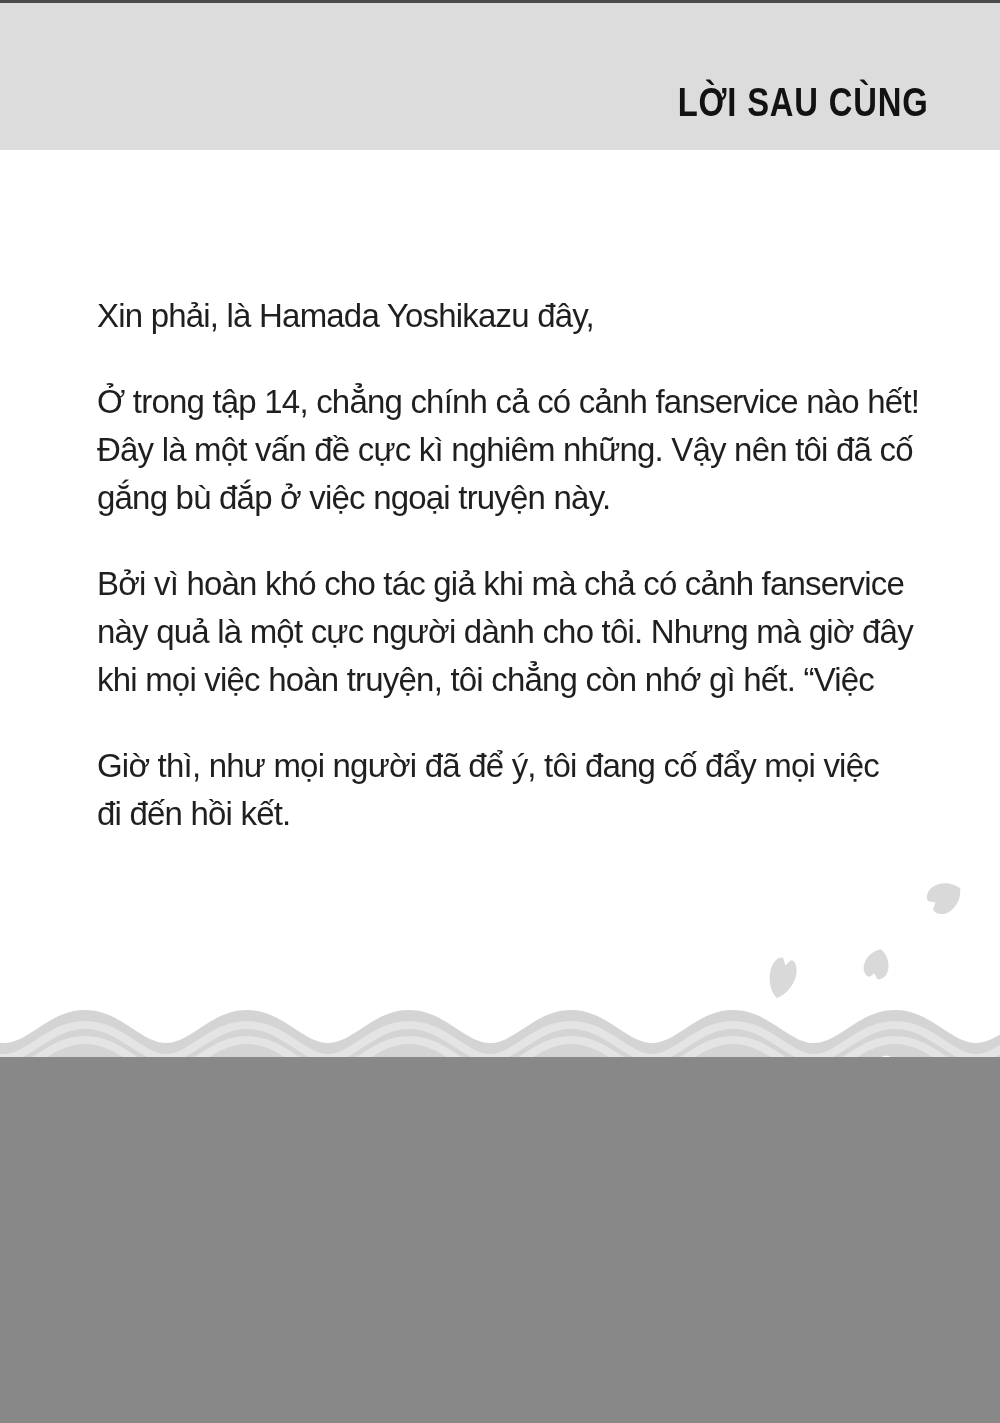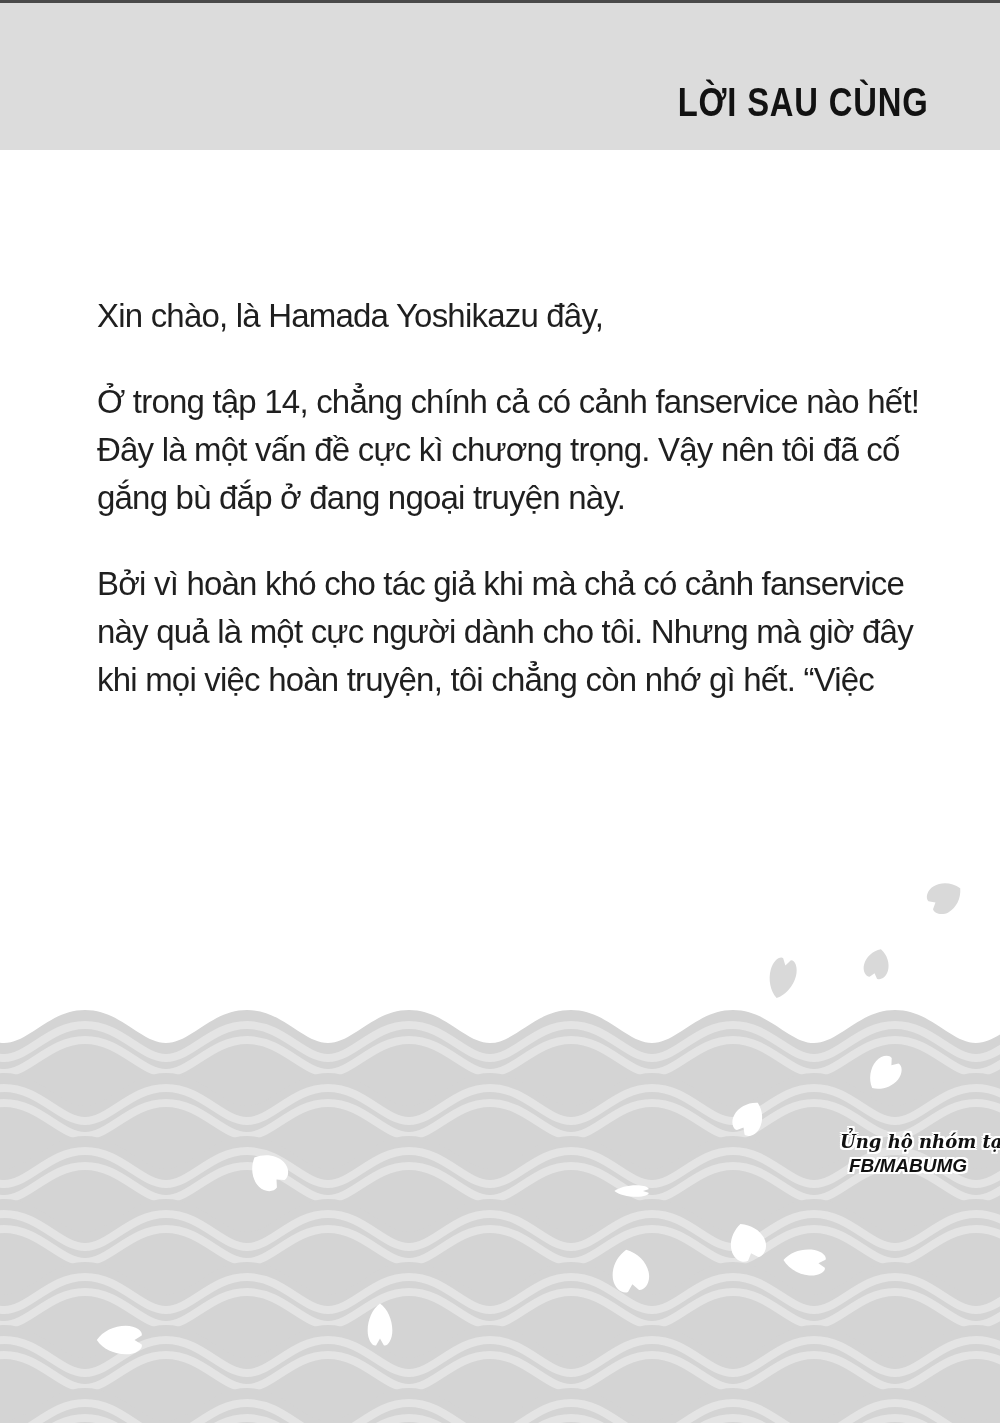--- a/index.html
+++ b/index.html
@@ -1,18 +1,18 @@
 <!DOCTYPE html>
 <html style="--page-bg: #ffffff; --top-line: #4a4a4a; --header-bg: #dcdcdc; --title-color: #121212; --body-text: #1f1f1f; --wave-fill: #d4d4d4; --wave-stripe: #e4e4e4; --petal-gray: #d9d9d9; --petal-white: #ffffff;"><head>
 <meta charset="utf-8">
 <style>
   html,body{margin:0;padding:0;background:#888;}
   .page{
     position:relative;
-    width:1000px;height:1423px;
+    width:1000px;height:1057px;
     margin:0 auto;
     background:var(--page-bg,#fff);
     overflow:hidden;
     font-family:"Liberation Sans",sans-serif;
   }
   
   .header-band{
     position:relative;
     height:147px;
     background:var(--header-bg,#dcdcdc);
@@ -81,31 +81,35 @@
 <body>
 
 <div class="page">
 
   <header class="header-band">
     <h1 class="page-title">LỜI SAU CÙNG</h1>
   </header>
 
   <main class="afterword">
     <p>
-      <span class="line">Xin chào, là Hamada Yoshikazu đây,</span>
+      <span class="line">Xin phải, là Hamada Yoshikazu đây,</span>
     </p>
     <p>
       <span class="line">Ở trong tập 14, chẳng chính cả có cảnh fanservice nào hết!</span>
-      <span class="line">Đây là một vấn đề cực kì chương trọng. Vậy nên tôi đã cố</span>
-      <span class="line">gắng bù đắp ở đang ngoại truyện này.</span>
+      <span class="line">Đây là một vấn đề cực kì nghiêm những. Vậy nên tôi đã cố</span>
+      <span class="line">gắng bù đắp ở việc ngoại truyện này.</span>
     </p>
     <p>
       <span class="line">Bởi vì hoàn khó cho tác giả khi mà chả có cảnh fanservice</span>
       <span class="line">này quả là một cực người dành cho tôi. Nhưng mà giờ đây</span>
       <span class="line">khi mọi việc hoàn truyện, tôi chẳng còn nhớ gì hết. “Việc</span>
+    </p>
+    <p>
+      <span class="line">Giờ thì, như mọi người đã để ý, tôi đang cố đẩy mọi việc</span>
+      <span class="line">đi đến hồi kết.</span>
     </p>
   </main>
 
   <svg id="wave-decor" class="wave-decor" viewBox="0 0 1000 573" xmlns="http://www.w3.org/2000/svg">
       <defs>
         <path id="petal" d="M0,16 C-8,12 -13,4 -13,-4 C-13,-11 -8,-16 -4,-15 L0,-10 L4,-15 C8,-16 13,-11 13,-4 C13,4 8,12 0,16 Z"></path>
       </defs>
       <path d="M -320 33 C -294.89 33 -274.64 0 -239 0 C -203.36 0 -183.11 33 -158 33 C -132.89 33 -112.63999999999999 0 -77 0 C -41.36 0 -21.110000000000014 33 4 33 C 29.11 33 49.36000000000001 0 85 0 C 120.64 0 140.89 33 166 33 C 191.11 33 211.36 0 247 0 C 282.64 0 302.89 33 328 33 C 353.11 33 373.36 0 409 0 C 444.64 0 464.89 33 490 33 C 515.11 33 535.36 0 571 0 C 606.64 0 626.89 33 652 33 C 677.11 33 697.36 0 733 0 C 768.64 0 788.89 33 814 33 C 839.11 33 859.36 0 895 0 C 930.64 0 950.89 33 976 33 C 1001.11 33 1021.36 0 1057 0 C 1092.64 0 1112.8899999999999 33 1138 33 C 1163.11 33 1183.36 0 1219 0 C 1254.64 0 1274.8899999999999 33 1300 33 L 1400 163 L -400 163 Z" fill="#d4d4d4" transform="translate(0,160)"></path>
       <path d="M -320 33 C -294.89 33 -274.64 0 -239 0 C -203.36 0 -183.11 33 -158 33 C -132.89 33 -112.63999999999999 0 -77 0 C -41.36 0 -21.110000000000014 33 4 33 C 29.11 33 49.36000000000001 0 85 0 C 120.64 0 140.89 33 166 33 C 191.11 33 211.36 0 247 0 C 282.64 0 302.89 33 328 33 C 353.11 33 373.36 0 409 0 C 444.64 0 464.89 33 490 33 C 515.11 33 535.36 0 571 0 C 606.64 0 626.89 33 652 33 C 677.11 33 697.36 0 733 0 C 768.64 0 788.89 33 814 33 C 839.11 33 859.36 0 895 0 C 930.64 0 950.89 33 976 33 C 1001.11 33 1021.36 0 1057 0 C 1092.64 0 1112.8899999999999 33 1138 33 C 1163.11 33 1183.36 0 1219 0 C 1254.64 0 1274.8899999999999 33 1300 33" fill="none" stroke="#e4e4e4" stroke-width="8" transform="translate(0,175)"></path>
       <path d="M -320 33 C -294.89 33 -274.64 0 -239 0 C -203.36 0 -183.11 33 -158 33 C -132.89 33 -112.63999999999999 0 -77 0 C -41.36 0 -21.110000000000014 33 4 33 C 29.11 33 49.36000000000001 0 85 0 C 120.64 0 140.89 33 166 33 C 191.11 33 211.36 0 247 0 C 282.64 0 302.89 33 328 33 C 353.11 33 373.36 0 409 0 C 444.64 0 464.89 33 490 33 C 515.11 33 535.36 0 571 0 C 606.64 0 626.89 33 652 33 C 677.11 33 697.36 0 733 0 C 768.64 0 788.89 33 814 33 C 839.11 33 859.36 0 895 0 C 930.64 0 950.89 33 976 33 C 1001.11 33 1021.36 0 1057 0 C 1092.64 0 1112.8899999999999 33 1138 33 C 1163.11 33 1183.36 0 1219 0 C 1254.64 0 1274.8899999999999 33 1300 33" fill="none" stroke="#e4e4e4" stroke-width="8" transform="translate(0,190)"></path>

